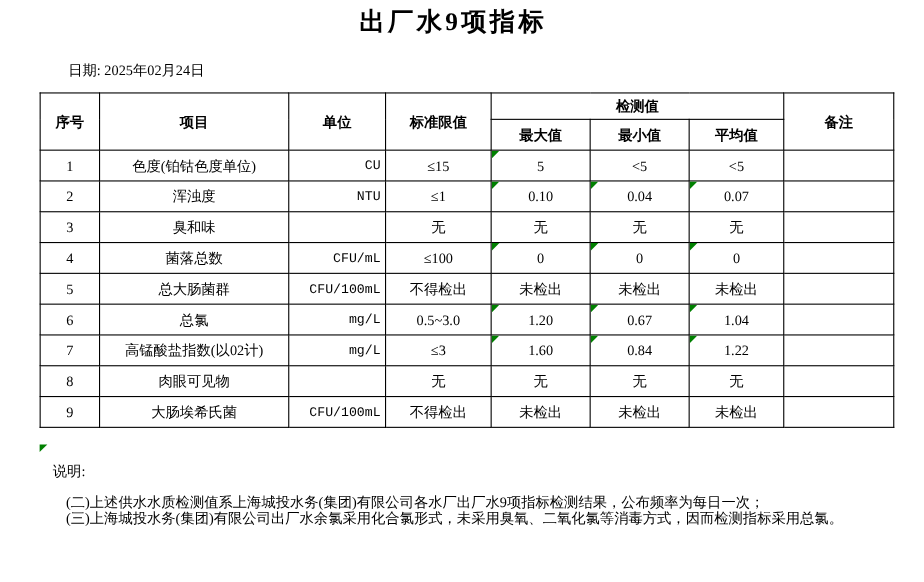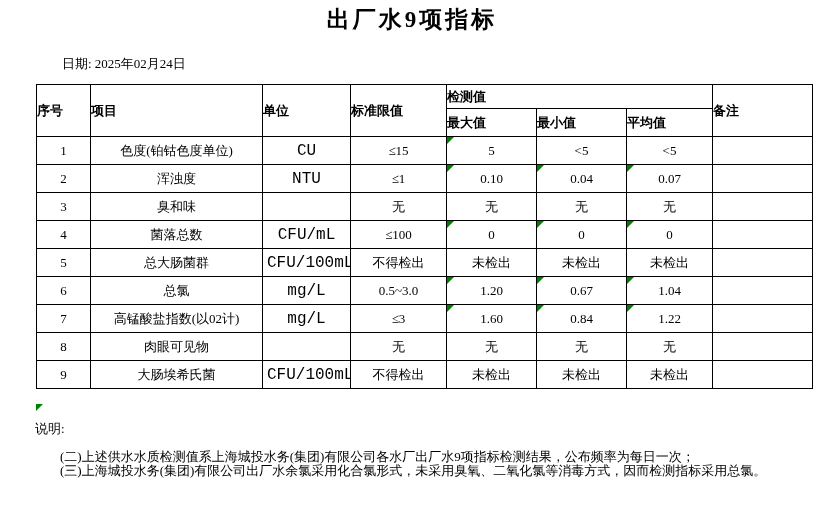--- a/index.html
+++ b/index.html
@@ -22,41 +22,41 @@
   table.report {
     position: absolute; top: 84px; left: 36px;
     border-collapse: collapse; table-layout: fixed;
     width: 776px; font-size: 13px;
   }
   table.report th, table.report td {
     border: 1px solid #000; padding: 0 4px;
     overflow: hidden; white-space: nowrap;
     position: relative;
   }
-  table.report th { font-weight: bold; text-align: left; padding: 0; }
+  table.report th { font-weight: bold; text-align: center; padding: 0; }
   tr.hdr-top  { height: 24px; }
   tr.hdr-sub  { height: 28px; }
   tr.data-row { height: 28px; }
   td.c-no   { text-align: center; }
   td.c-item { text-align: center; }
-  td.c-unit { text-align: center; font-family: "Liberation Mono", monospace; font-size: 16px; }
+  td.c-unit { text-align: right; font-family: "Liberation Mono", monospace; font-size: 12px; }
   td.c-limit{ text-align: center; }
   td.c-val  { text-align: center; }
   .flag {
     position: absolute; top: 0; left: 0; width: 0; height: 0;
     border-top: 7px solid var(--flag);
     border-right: 7px solid transparent;
   }
   .stray-flag {
     position: absolute; top: 404px; left: 36px; width: 0; height: 0;
     border-top: 7px solid var(--flag);
     border-right: 7px solid transparent;
   }
   .note-heading {
-    position: absolute; top: 420px; left: 35px; font-size: 13px;
+    position: absolute; top: 420px; left: 48px; font-size: 13px;
   }
   .notes {
     position: absolute; top: 450px; left: 60px;
     font-size: 13px; line-height: 14px;
   }
   .notes div { white-space: nowrap; }
 </style>
 </head>
 <body>
 

